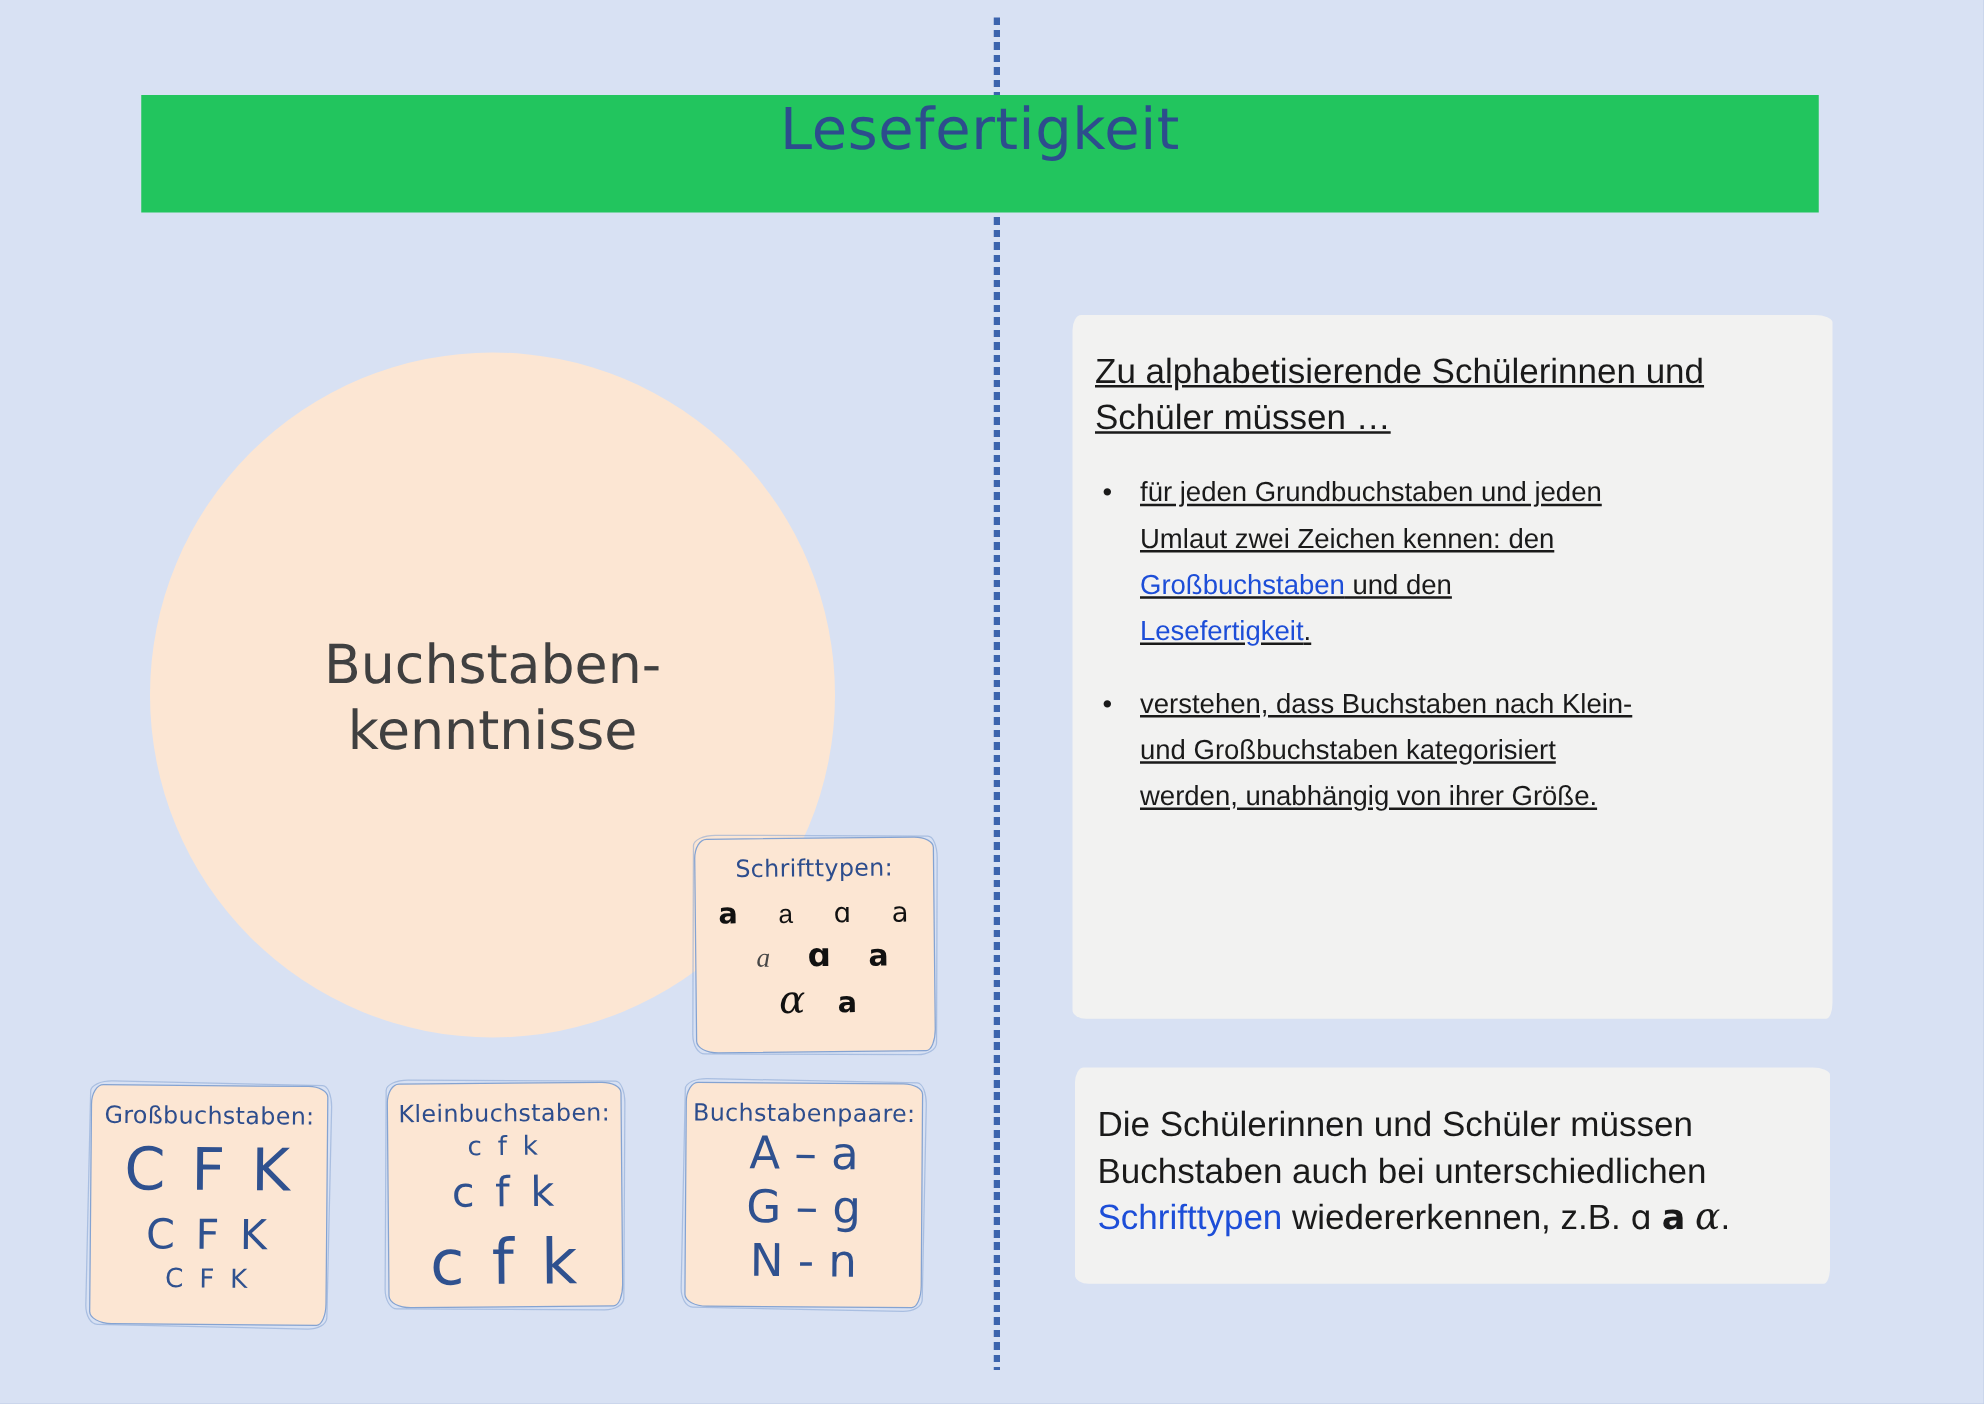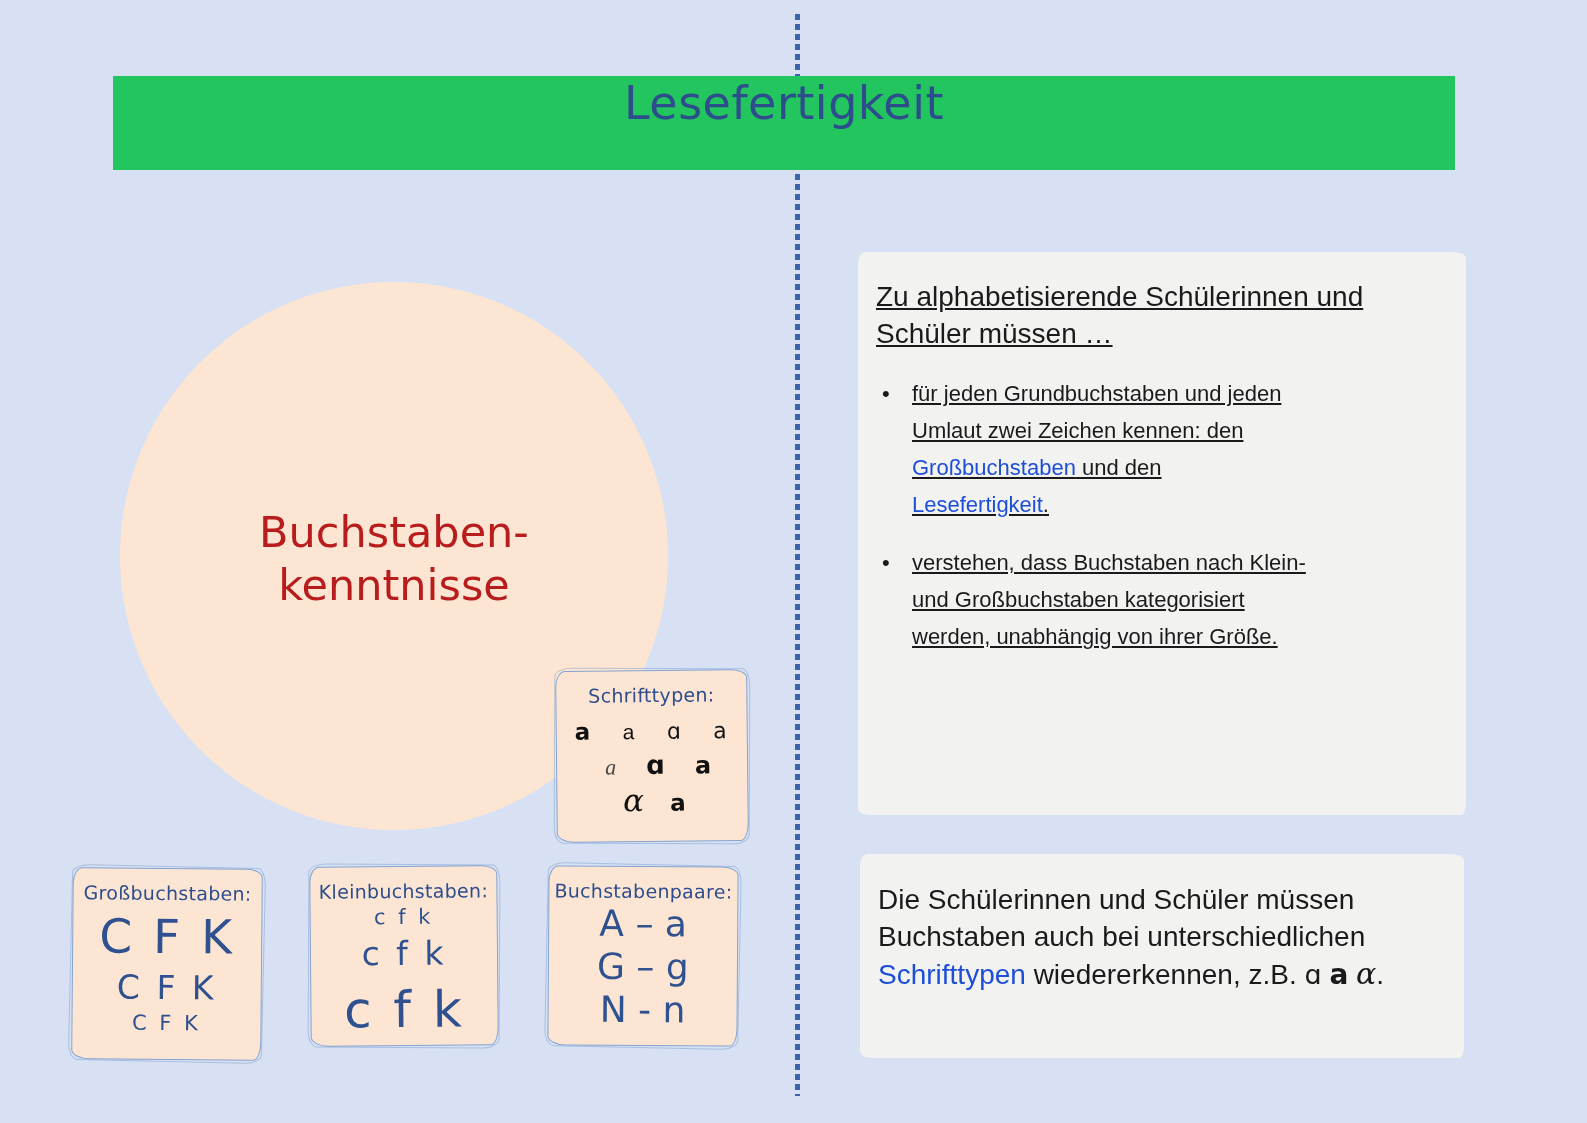--- a/index.html
+++ b/index.html
@@ -23,21 +23,21 @@
     font-size:46px;color:#2d4d8d;letter-spacing:.5px;
   }
   
   .circle{
     position:absolute;left:120px;top:282px;width:548px;height:548px;z-index:1;
     border-radius:50%;background:#fce6d3;
     display:flex;flex-direction:column;align-items:center;justify-content:center;
     text-align:center;padding-top:6px;box-sizing:border-box;
   }
   .circle .cline{
-    font-family:"DejaVu Sans",sans-serif;font-size:43px;line-height:53px;color:#b91c1c;
+    font-family:"DejaVu Sans",sans-serif;font-size:43px;line-height:53px;color:#404040;
   }
   
   .note{
     position:absolute;background:#fce6d3;z-index:3;box-sizing:border-box;
     border:1.6px solid #84a3d2;
     border-radius:10px 16px 8px 18px / 16px 9px 18px 10px;
   }
   .note::after{
     content:"";position:absolute;inset:-3px;pointer-events:none;
     border:1.2px solid rgba(132,163,210,.55);
@@ -75,21 +75,21 @@
   .pair{font-family:"DejaVu Sans",sans-serif;color:#2f518f;text-align:center;
         font-size:36px;line-height:43px;}
   .pair:first-of-type{margin-top:8px;}
 
   
   .panel{
     position:absolute;background:#f2f2f1;z-index:2;box-sizing:border-box;
     border-radius:7px 14px 5px 11px / 12px 6px 13px 7px;
   }
   .panel-top{left:858px;top:252px;width:608px;height:563px;padding:26px 28px 0 18px;text-decoration:underline;}
-  .panel-bottom{left:860px;top:854px;width:604px;height:204px;padding:27px 24px 0 18px;}
+  .panel-bottom{left:860px;top:854px;width:604px;height:173px;padding:27px 24px 0 18px;}
   .body-text{
     font-size:28px;line-height:37px;color:#1a1a1a;white-space:pre-line;
   }
   .intro{margin:0 0 23px 0;}
   ul.bullets{list-style:none;margin:0;padding:0;}
   ul.bullets li{
     position:relative;padding-left:36px;margin-bottom:21px;
     font-size:22px;line-height:37px;white-space:pre-line;
   }
   ul.bullets li::before{

